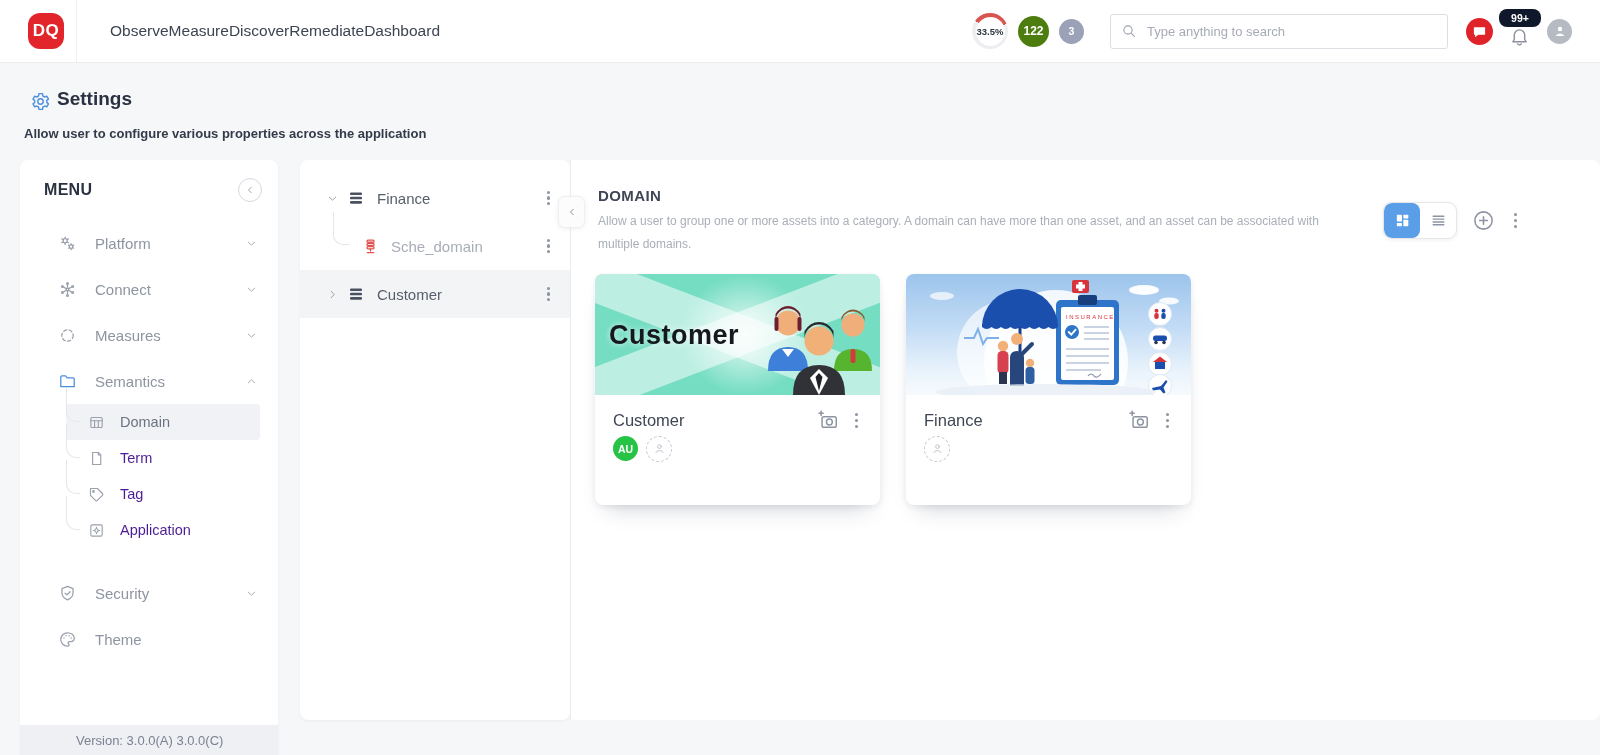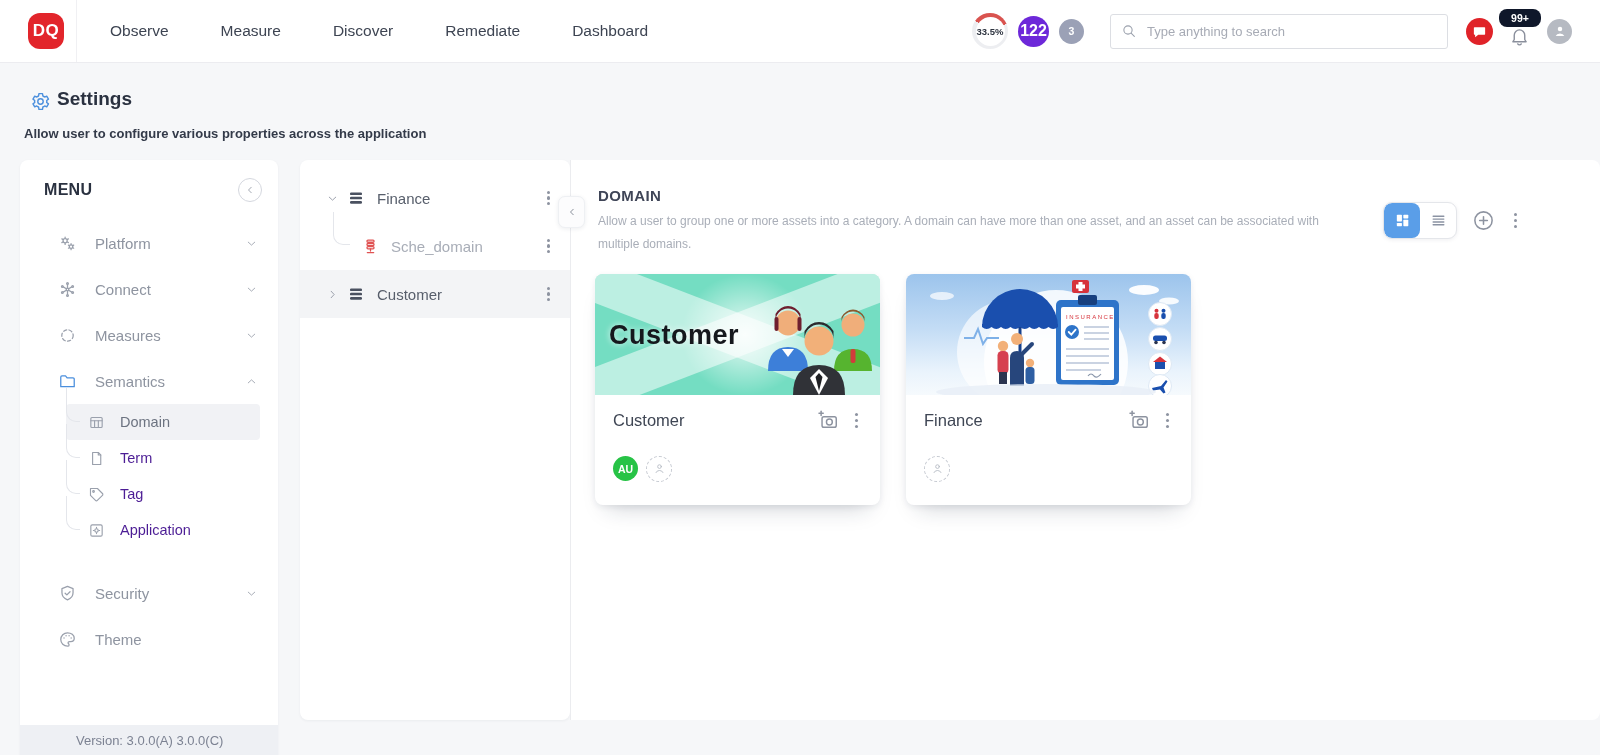--- a/index.html
+++ b/index.html
@@ -6,29 +6,29 @@
   body{width:1600px;height:755px;position:relative;overflow:hidden;background:#f6f7f9;
        font-family:"Liberation Sans",sans-serif;color:#3d4452;-webkit-font-smoothing:antialiased}
   svg{display:block}
   .ic{stroke:currentColor;fill:none;stroke-width:1.6;stroke-linecap:round;stroke-linejoin:round}
 
   
   .nav{position:absolute;left:0;top:0;width:1600px;height:62px;background:#fff;border-bottom:1px solid #ececf0;z-index:5}
   .logo{position:absolute;left:28px;top:13px;width:36px;height:36px;background:#e2252b;border-radius:12px;
         display:flex;align-items:center;justify-content:center;color:#fff;font-weight:700;font-size:17px;letter-spacing:.5px}
   .nav-divider{position:absolute;left:76px;top:0;width:1px;height:62px;background:#f0f0f3}
-  .nav-items{position:absolute;left:110px;top:0;height:62px;display:flex;gap:52px;align-items:center}
+  .nav-items{position:absolute;left:110px;top:0;height:62px;display:flex;align-items:center}
   .nav-item{font-size:15.5px;font-weight:500;color:#3d4452;cursor:pointer}
   .nav-right{position:absolute;right:28px;top:0;height:62px;display:flex;align-items:center;gap:10px}
   .gauge{width:36px;height:36px;border-radius:50%;background:conic-gradient(from -55deg,#d9534f 0 121deg,#edeef1 121deg 360deg);
          display:flex;align-items:center;justify-content:center}
   .gauge-inner{width:29px;height:29px;border-radius:50%;background:#fff;display:flex;align-items:center;justify-content:center;
          font-size:9.5px;font-weight:700;color:#2e3440}
   .cbadge{border-radius:50%;display:flex;align-items:center;justify-content:center;color:#fff;font-weight:700}
-  .b-red{width:31px;height:31px;background:#6d28d9;font-size:16px}
+  .b-red{width:31px;height:31px;background:#4d7c0f;font-size:12px}
   .b-gray{width:25px;height:25px;background:#9ba1b6;font-size:10.5px}
   .searchbox{width:316px;height:33px;border:1px solid #dcdee3;border-radius:3px;background:#fff;display:flex;align-items:center;
          padding:0 10px;gap:8px;margin-left:16px;margin-right:8px}
   .searchbox input{border:0;outline:0;flex:1;font-size:13px;color:#3d4452;font-family:"Liberation Sans",sans-serif;background:transparent}
   .searchbox input::placeholder{color:#a7abb5}
   .support{width:27px;height:27px;border-radius:50%;background:#e02329;display:flex;align-items:center;justify-content:center}
   .bell-wrap{position:relative;width:34px;height:40px}
   .bell-badge{position:absolute;left:-4px;top:-2px;min-width:34px;height:18px;border-radius:8px;background:#0f172a;color:#fff;
          font-size:10.5px;font-weight:700;display:flex;align-items:center;justify-content:center;padding:0 4px}
   .bell-ic{position:absolute;left:6px;top:14px;color:#8a8f9c}
@@ -93,21 +93,21 @@
   .round-btn{color:#8d93a0;cursor:pointer;display:flex}
 
   .cards{position:absolute;left:24px;top:114px;display:flex;gap:26px}
   .card{width:285px;height:231px;background:#fff;border-radius:8px;box-shadow:0 2px 6px rgba(25,35,60,.08),0 14px 22px -12px rgba(25,35,60,.22);
         overflow:hidden}
   .banner{position:relative;width:285px;height:121px;overflow:hidden}
   .card-body{padding:14px 18px 0 18px}
   .card-titlerow{display:flex;align-items:center}
   .card-title{font-size:16.5px;color:#3f4654;font-weight:500}
   .card-actions{margin-left:auto;display:flex;align-items:center;gap:12px;color:#8d93a0}
-  .avatars{display:flex;align-items:center;gap:8px;margin-top:24px}
+  .avatars{display:flex;align-items:center;gap:8px;margin-top:4px}
   .av-green{width:25px;height:25px;border-radius:50%;background:#27c346;color:#fff;font-size:10.5px;font-weight:700;
         display:flex;align-items:center;justify-content:center}
   .av-add{width:24px;height:24px;border-radius:50%;border:1.4px dashed #c4c8d0;display:flex;align-items:center;justify-content:center;
         color:#b4b9c3;cursor:pointer}
 
   
   .banner-cust{background:#74ddc2}
   .banner-cust .stripe{position:absolute;left:-15%;top:50%;width:130%;height:42px;background:rgba(255,255,255,.52)}
   .banner-cust .s1{transform:translateY(-50%) rotate(21deg)}
   .banner-cust .s2{transform:translateY(-50%) rotate(-21deg)}

